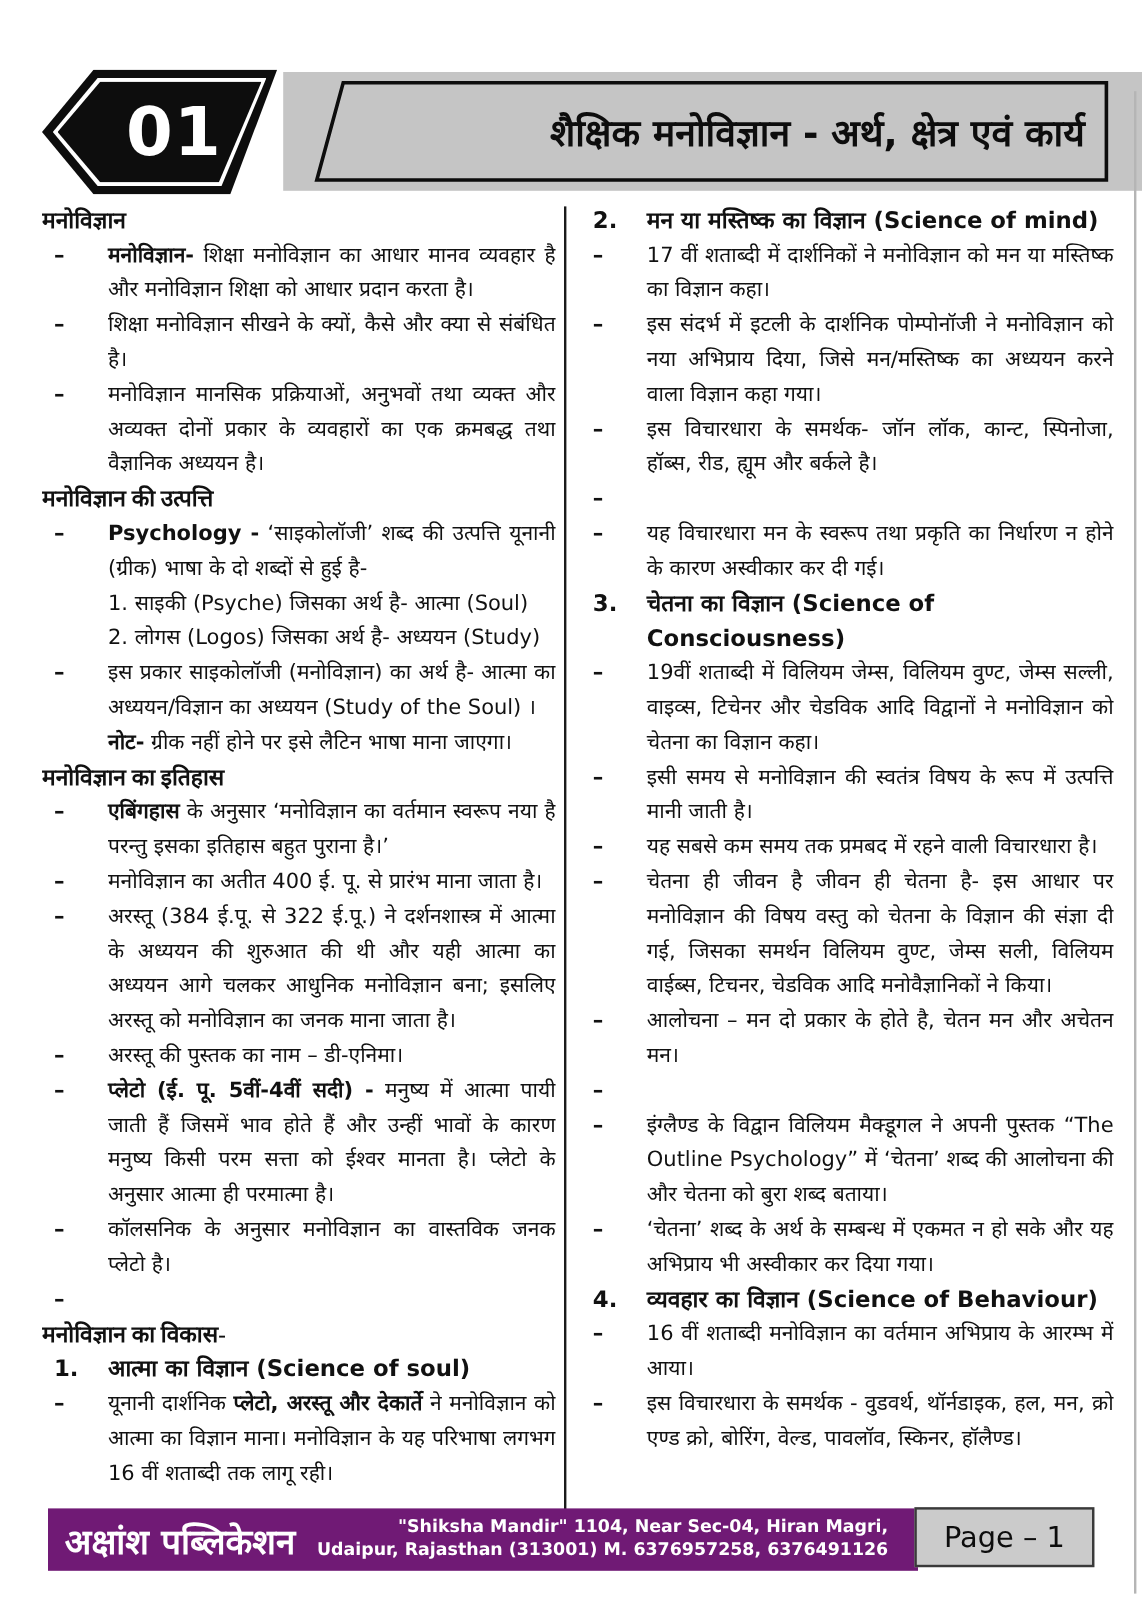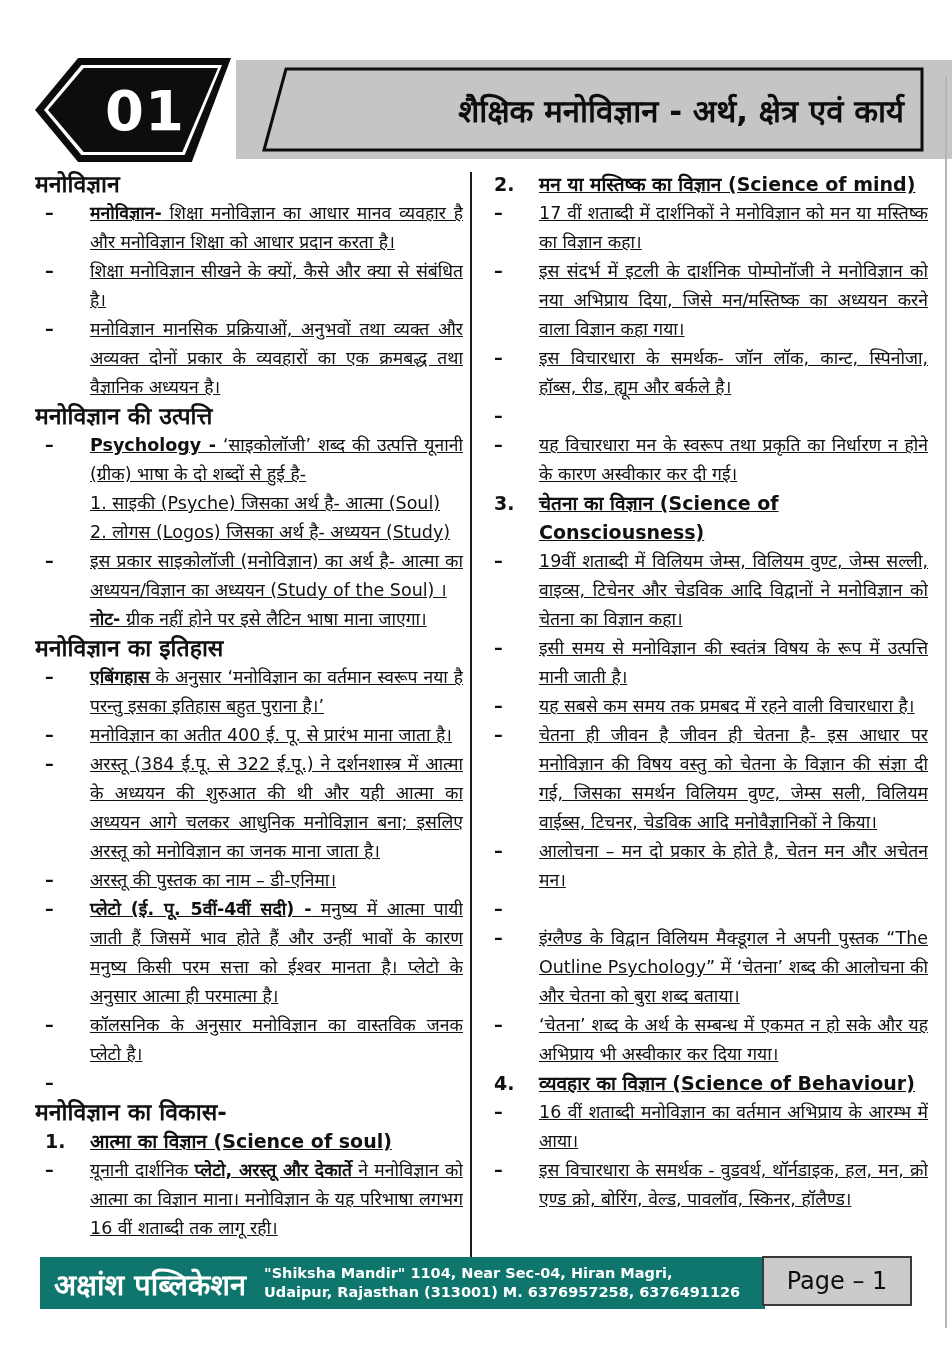--- a/index.html
+++ b/index.html
@@ -29,29 +29,29 @@
     font-size:31px; font-weight:bold; color:#0d0d0d; white-space:nowrap; }
 
   
   .col { position:absolute; top:142px; height:1092px; overflow:hidden;
     font-size:17.5px; line-height:29px; text-align:justify; }
   .col-left  { left:35px;  width:428px; }
   .col-right { left:484px; width:444px; }
   .col-divider { position:absolute; left:470px; top:144px; width:2px; height:1088px; background:#1a1a1a; }
 
   .block { display:flex; }
-  .block.heading { display:block; font-weight:bold; font-size:23px; }
+  .block.heading { display:block; font-weight:bold; font-size:19px;font-family:Liberation Serif, serif; }
   .block .marker { flex:0 0 55px; padding-left:10px; font-weight:bold; }
-  .block .txt { flex:1 1 auto; min-width:0;text-decoration:underline; }
+  .block .txt { flex:1 1 auto; min-width:0; }
   .block.numbered { font-weight:bold; font-size:19px; }
   .block.numbered .txt { text-align:left; }
 
   
   .footer-bar { position:absolute; left:40px; top:1229px; width:725px; height:52px;
-    background:#0f766e; display:flex; align-items:center; }
+    background:#701a75; display:flex; align-items:center;text-align:right; }
   .publisher { color:#fff; font-weight:bold; font-size:29px; padding-left:14px; white-space:nowrap; }
   .address { color:#fff; font-weight:bold; font-size:14.5px; line-height:19px;
     padding-left:18px; white-space:nowrap; }
   .page-box { position:absolute; left:762px; top:1228px; width:150px; height:50px;
     background:#cbcbcb; border:2px solid #3a3a3a; display:flex; align-items:center; justify-content:center;
     font-size:24px; font-weight:normal; color:#0d0d0d; }
 </style>
 </head>
 <body>
 

